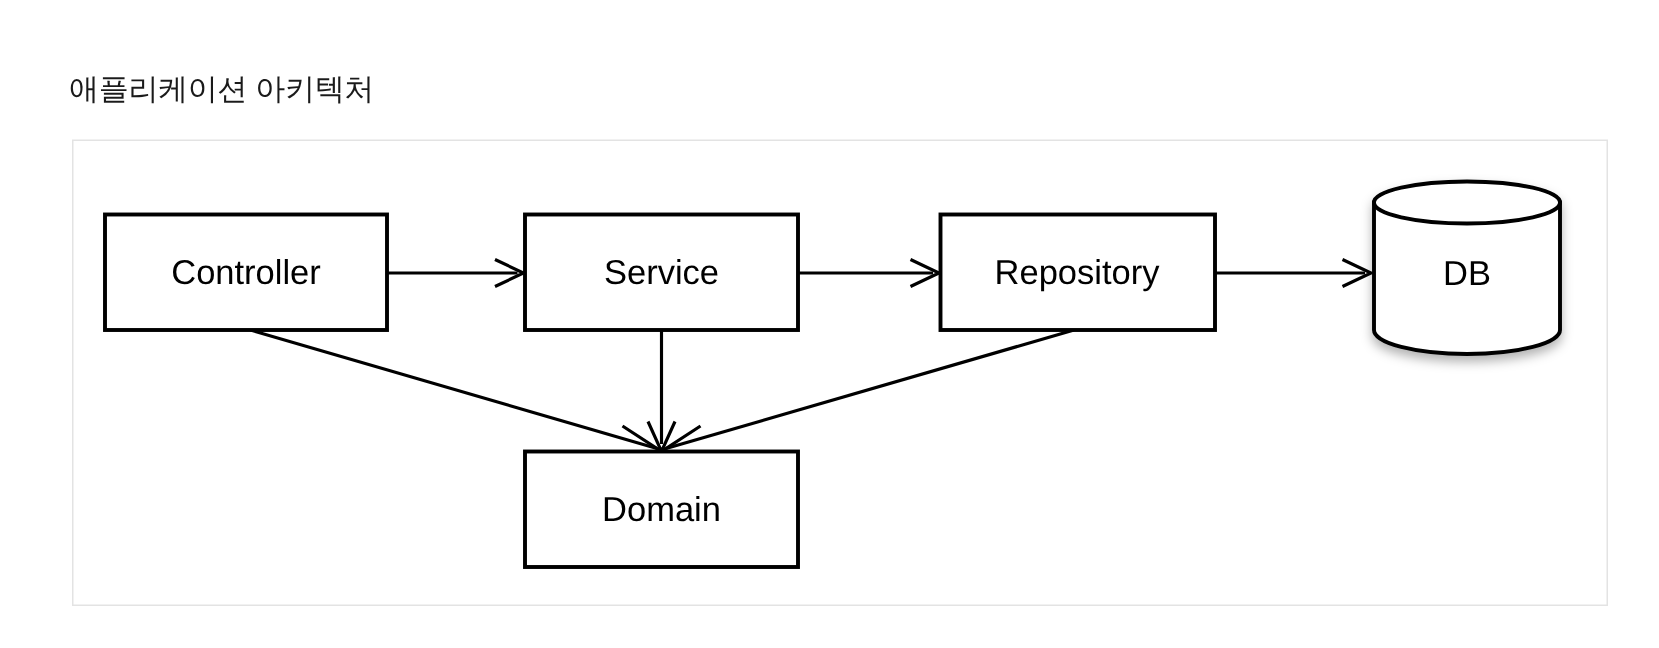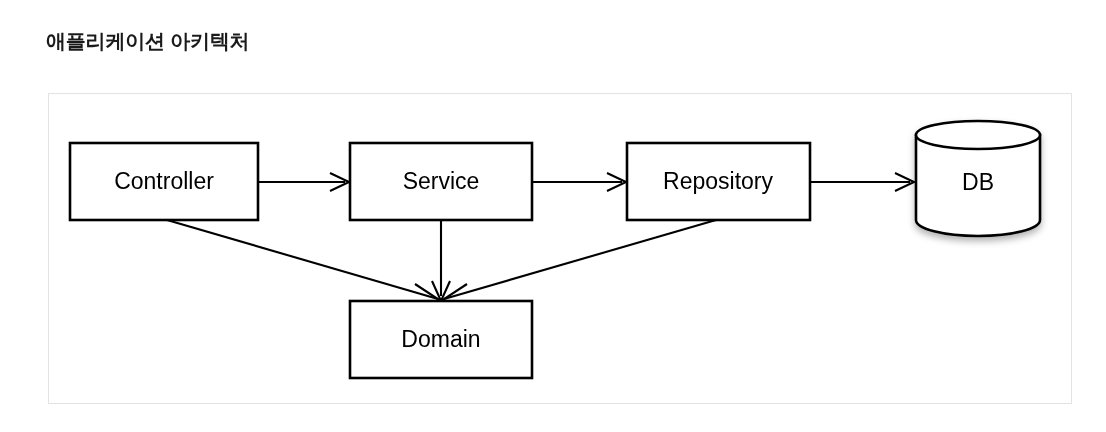--- a/index.html
+++ b/index.html
@@ -10,23 +10,23 @@
   body {
     width: 1106px;
     height: 432px;
     font-family: "Liberation Sans", sans-serif;
     overflow: hidden;
     position: relative;
   }
   #page-title {
     position: absolute;
     left: 46px;
-    top: 28px;
+    top: 46px;
     font-size: 20px;
-    font-weight: bold;
+    font-weight: normal;
     color: #1a1a1a;
     letter-spacing: -0.2px;
     white-space: nowrap;
   }
   #diagram-panel {
     position: absolute;
     left: 48px;
     top: 93px;
     width: 1024px;
     height: 311px;

